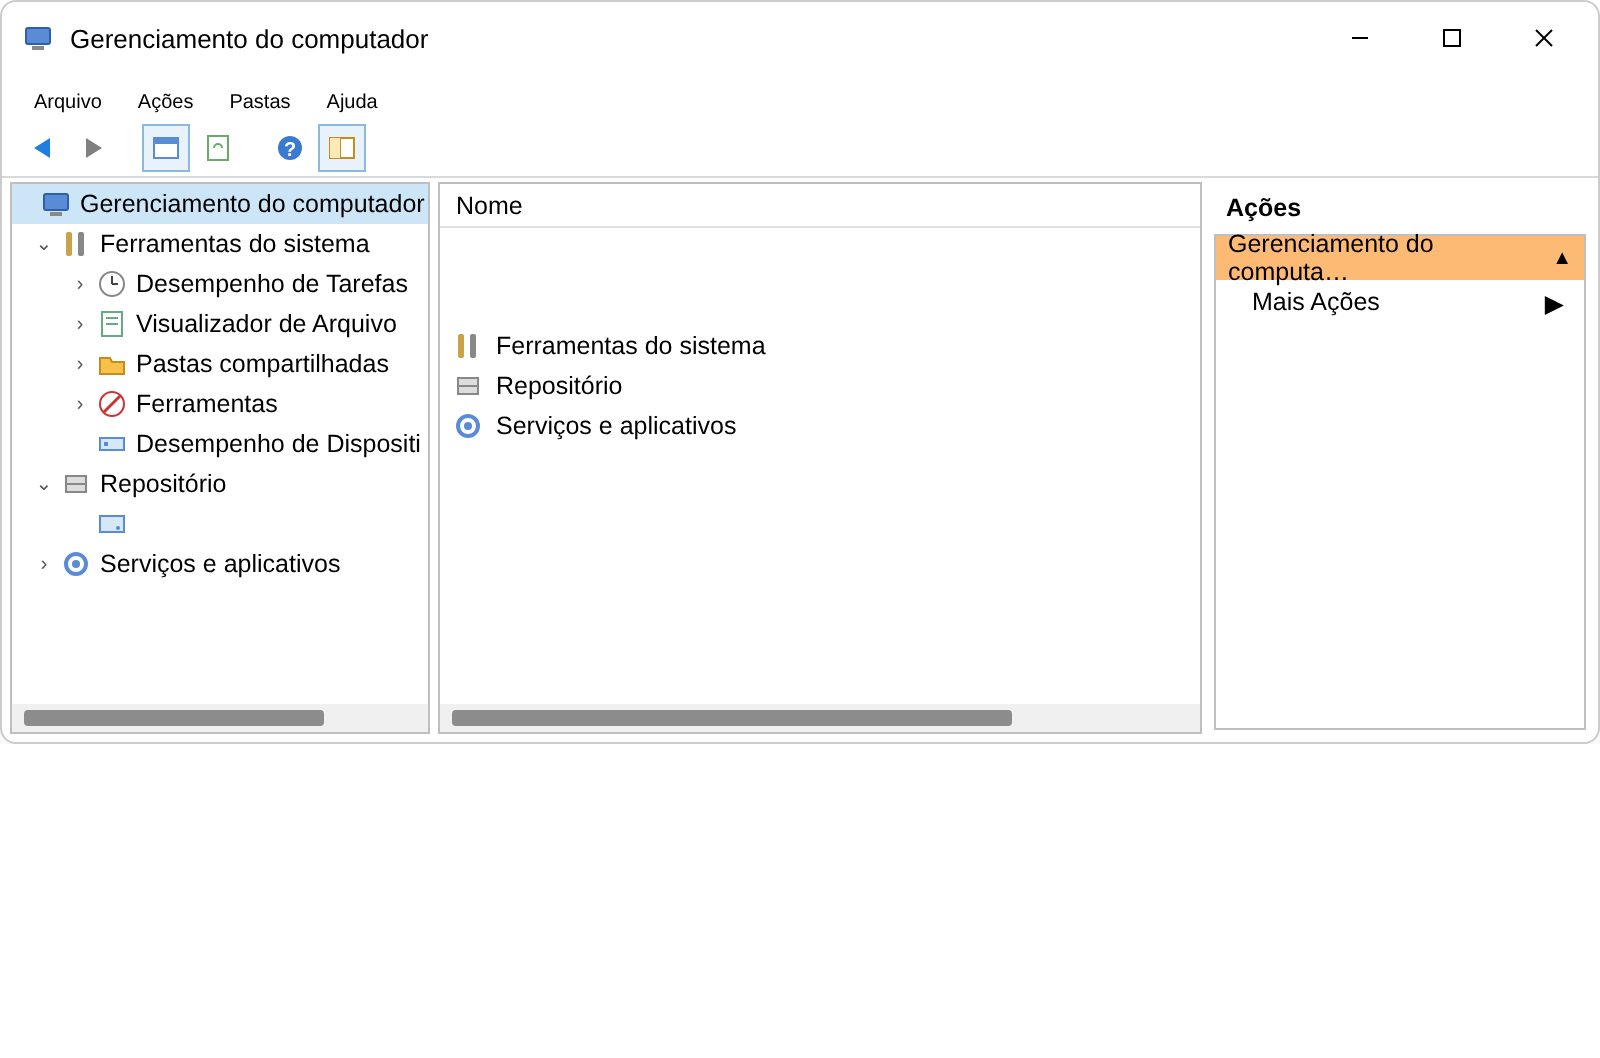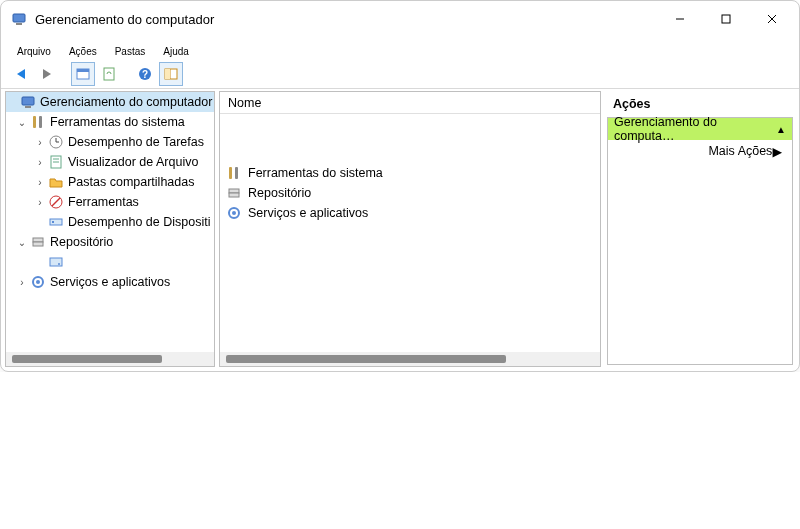--- a/index.html
+++ b/index.html
@@ -42,23 +42,23 @@
   .ind1 { padding-left:10px; }
   .ind2 { padding-left:28px; }
   
   .list-header { height:22px; border-bottom:1px solid #e0e0e0; display:flex; align-items:center; padding-left:8px; font-size:12.5px; color:#000; }
   .list-body { flex:1; padding:4px 4px; font-size:12.5px; }
   .list-row { display:flex; align-items:center; height:20px; gap:6px; padding-left:2px; }
   .list-row .licon { width:16px; height:16px; flex:none; }
   
   .actions-title { font-weight:600; font-size:12.5px; padding:4px 6px 6px 6px; }
   .actions-box { border:1px solid #bfbfbf; flex:1; display:flex; flex-direction:column; }
-  .actions-head { background:#bef264; height:22px; display:flex; align-items:center; padding:0 6px; font-size:12.5px; justify-content:space-between; }
+  .actions-head { background:#fdba74; height:22px; display:flex; align-items:center; padding:0 6px; font-size:12.5px; justify-content:space-between; }
   .actions-head .arrow { font-size:10px; }
-  .actions-item { height:22px; display:flex; align-items:center; justify-content:flex-end; padding:0 10px 0 18px; font-size:12.5px; }
+  .actions-item { height:22px; display:flex; align-items:center; justify-content:space-between; padding:0 10px 0 18px; font-size:12.5px; }
   
   .hscroll { height:14px; background:#f0f0f0; position:relative; margin-top:auto; }
   .hscroll .thumb { position:absolute; top:3px; height:8px; background:#8c8c8c; border-radius:2px; }
   
   ::-webkit-scrollbar{width:0;height:0;}
 </style>
 </head>
 <body>
 
 <svg width="0" height="0" style="position:absolute">

